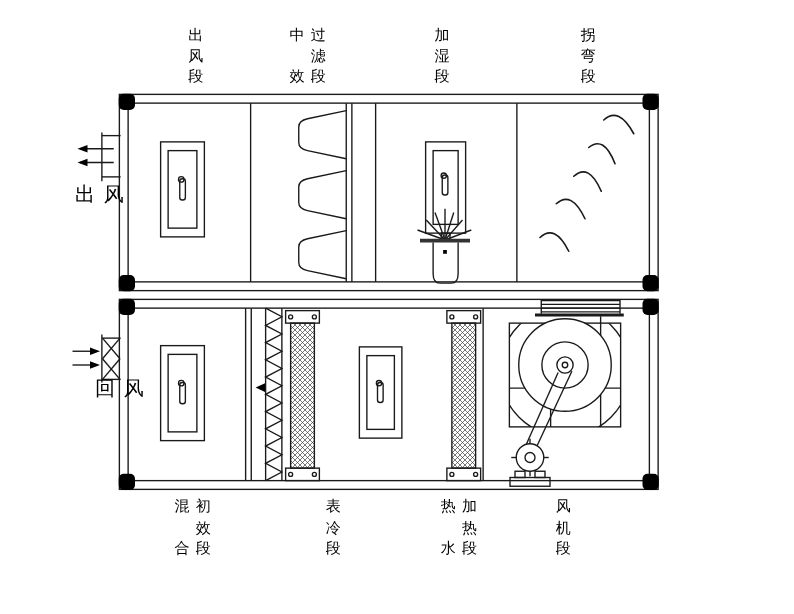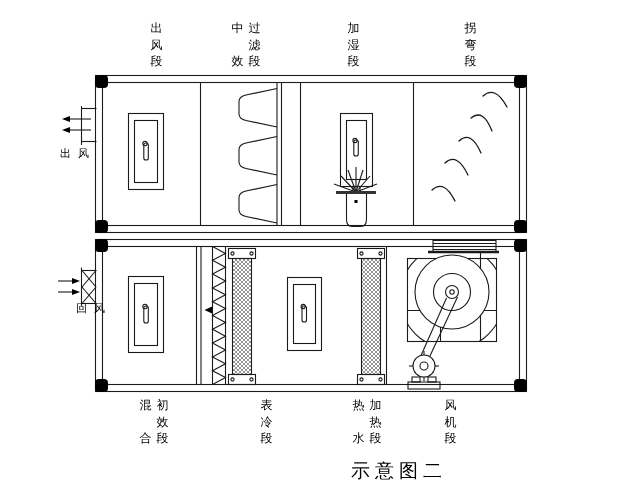--- a/index.html
+++ b/index.html
@@ -2,21 +2,21 @@
 <html><head>
 <meta charset="utf-8">
 <style>
   html,body{margin:0;padding:0;background:#fff;}
   .stage{position:relative;width:635px;height:491px;background:#ffffff;overflow:hidden;
          font-family:"DejaVu Sans",sans-serif;color:#000;}
   .stage svg{position:absolute;left:0;top:0;}
   .vgroup{position:absolute;display:flex;gap:4px;}
   .vcol{display:flex;flex-direction:column;justify-content:space-between;align-items:center;
         width:13px;height:46px;font-size:12px;line-height:13px;}
-  .hlabel{position:absolute;font-size:11px;letter-spacing:7px;white-space:nowrap;text-align:center;}
+  .hlabel{position:absolute;font-size:16px;letter-spacing:7px;white-space:nowrap;text-align:center;}
   .caption{position:absolute;font-size:19px;letter-spacing:5px;white-space:nowrap;font-weight:400;}
 </style>
 </head>
 <body>
 
 <div class="stage">
 
   <svg width="635" height="491" viewBox="0 0 635 491" fill="none" stroke="#1a1a1a" stroke-width="1.1">
     <defs>
       <pattern id="hatch" width="4" height="4" patternUnits="userSpaceOnUse">
@@ -269,14 +269,13 @@
     <div class="vcol">
         <span>风</span>
         <span>机</span>
         <span>段</span>
       </div>
   </div>
 
   <div class="hlabel" style="left:60px;top:146px">出风</div>
   <div class="hlabel" style="left:76px;top:301px">回风</div>
 
-  <div class="caption" style="left:351px;top:458px">示意图二</div>
 </div>
 
 </body></html>

